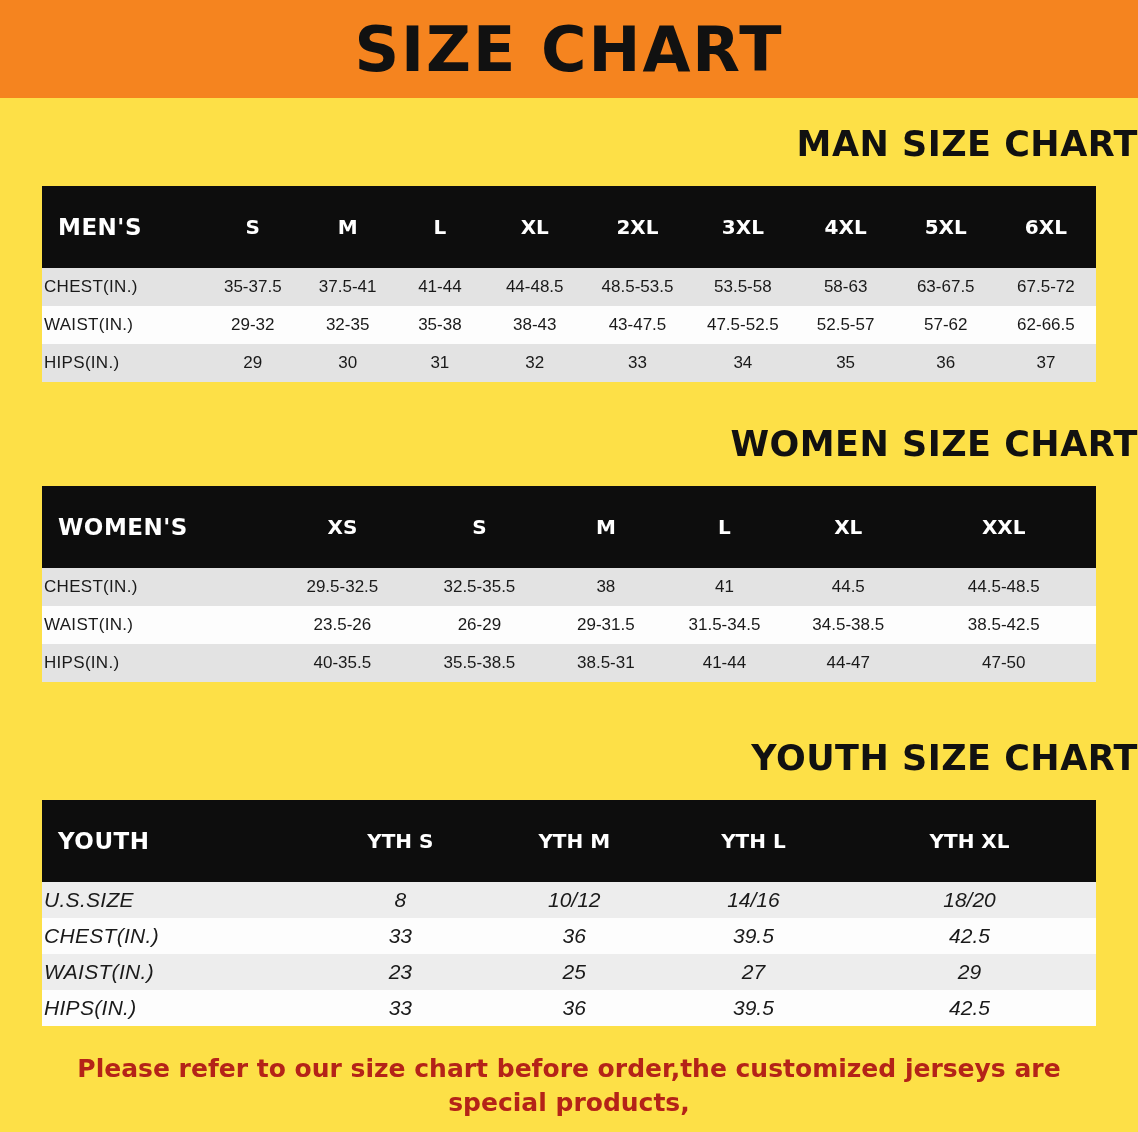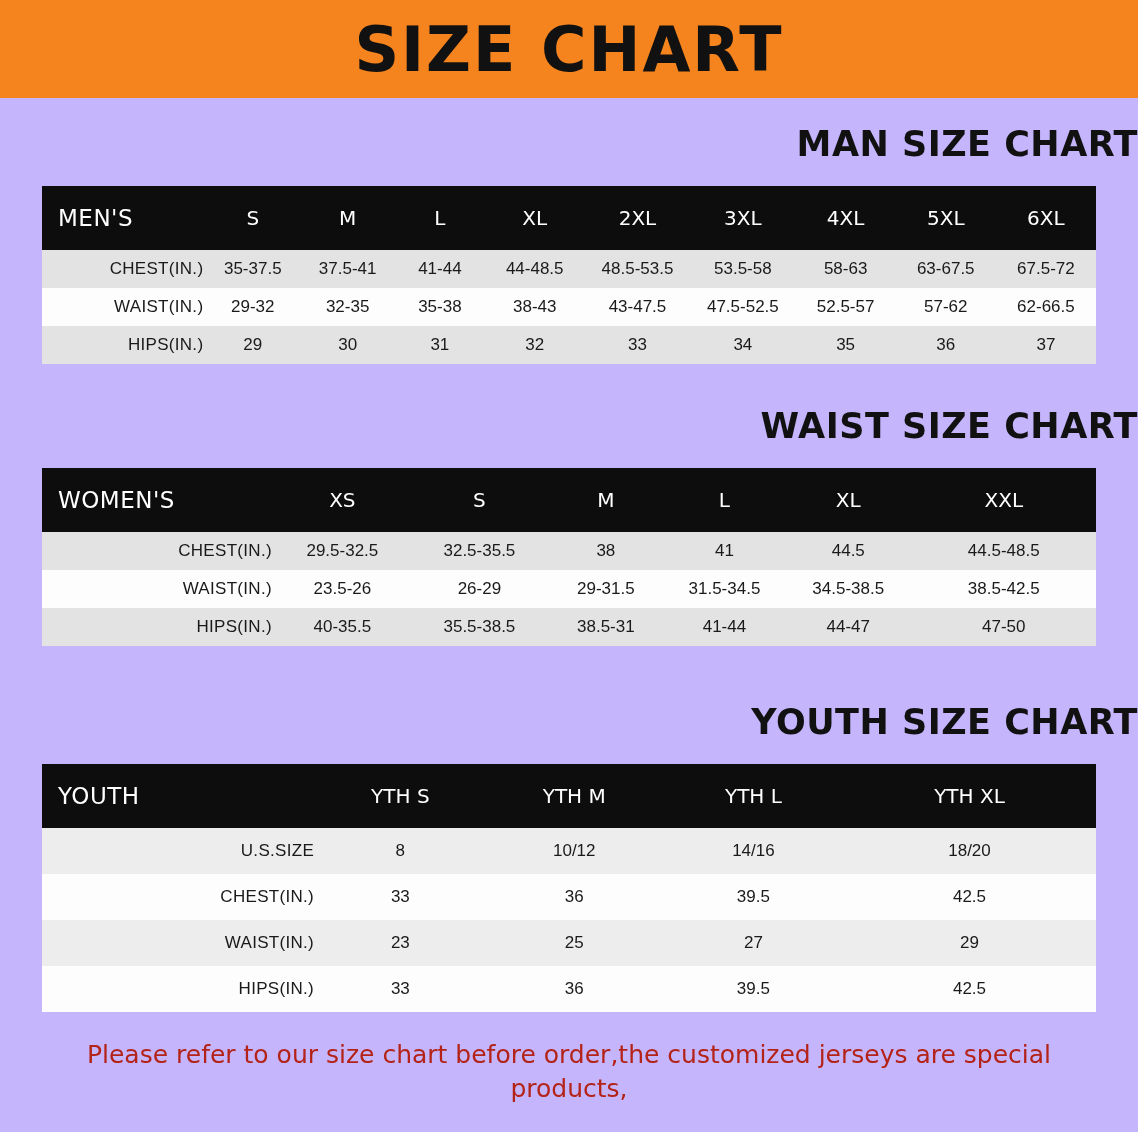--- a/index.html
+++ b/index.html
@@ -12,21 +12,21 @@
     width: 1138px;
     height: 1132px;
     font-family: "Liberation Sans", sans-serif;
     color: #111111;
     overflow: hidden;
   }
 
   .page {
     width: 1138px;
     height: 1132px;
-    background: #c4b5fd;
+    background: #fde047;
     position: relative;
   }
 
   
   .banner {
     width: 100%;
     height: 98px;
     background: #f5841f;
     display: flex;
     align-items: center;
@@ -61,63 +61,63 @@
   }
   table {
     width: 100%;
     border-collapse: collapse;
     table-layout: fixed;
   }
   thead th {
     background: #0d0d0d;
     color: #ffffff;
     font-family: "DejaVu Sans", sans-serif;
-    font-weight: 400;
+    font-weight: 700;
     font-size: 20px;
-    padding: 19px 4px;
+    padding: 28px 4px;
     text-align: center;
     white-space: nowrap;
   }
   thead th.rowlabel {
     text-align: left;
     padding-left: 16px;
     font-size: 23px;
     letter-spacing: 0.5px;
   }
   tbody td {
     font-family: "Liberation Sans", sans-serif;
     font-size: 17px;
     color: #1a1a1a;
     text-align: center;
     padding: 9px 2px;
     white-space: nowrap;
   }
   tbody td.rowlabel {
-    text-align: right;
+    text-align: left;
     font-size: 17px;
     letter-spacing: 0.3px;
   }
   tbody tr.shade td { background: #e3e3e3; }
   tbody tr.plain td { background: #fdfdfd; }
 
   
-  .youth tbody td { padding: 13px 2px; font-size: 17px; }
+  .youth tbody td { padding: 6px 2px; font-size: 21px; font-style: italic; }
   .youth tbody tr.shade td { background: #ededed; }
   .youth tbody tr.plain td { background: #fdfdfd; }
 
   
   .note {
     margin: 26px 38px 0 38px;
     text-align: center;
     color: #b42318;
     font-family: "DejaVu Sans", sans-serif;
     font-size: 25px;
     line-height: 1.35;
   }
-  .note span { display: block; }
+  .note span { display: block; font-weight: bold; }
 </style>
 </head>
 <body>
 
 <div class="page">
 
   <div class="banner">
     <div class="banner-title">SIZE CHART</div>
   </div>
 
@@ -184,21 +184,21 @@
           <td>33</td>
           <td>34</td>
           <td>35</td>
           <td>36</td>
           <td>37</td>
         </tr>
       </tbody>
     </table>
   </div>
 
-  <div class="section-title mt-women">WAIST SIZE CHART</div>
+  <div class="section-title mt-women">WOMEN SIZE CHART</div>
   <div class="table-wrap">
     <table class="women">
       <colgroup>
         <col style="width:22%">
           <col style="width:13%">
           <col style="width:13%">
           <col style="width:11%">
         <col style="width:11.5%">
           <col style="width:12%">
           <col style="width:17.5%">

